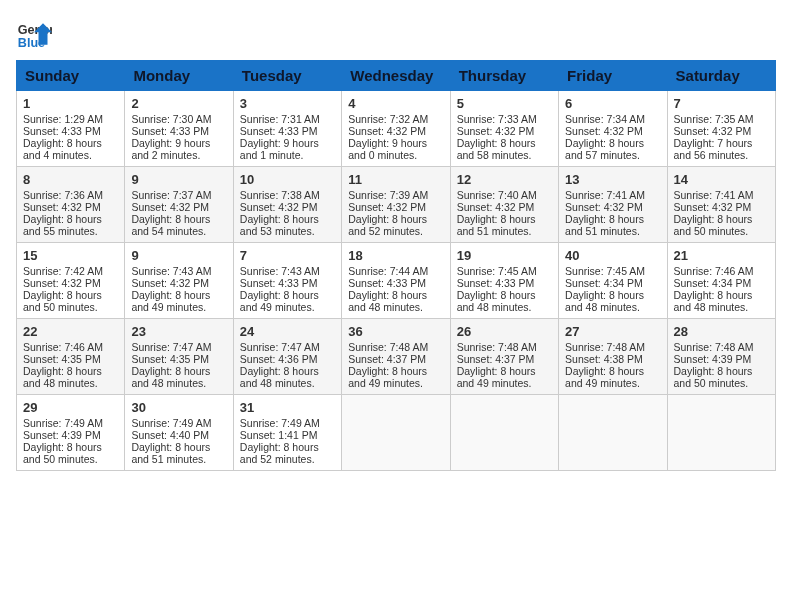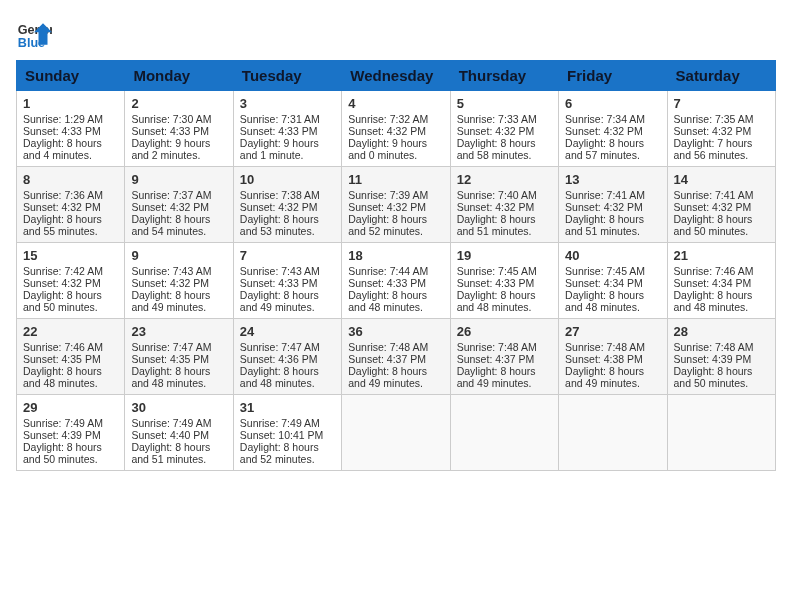--- a/index.html
+++ b/index.html
@@ -136,20 +136,20 @@
         <td><span class="day-num">23</span><span>Sunrise: 7:47 AM</span><br><span>Sunset: 4:35 PM</span><br><span>Daylight: 8 hours and 48 minutes.</span></td>
         <td><span class="day-num">24</span><span>Sunrise: 7:47 AM</span><br><span>Sunset: 4:36 PM</span><br><span>Daylight: 8 hours and 48 minutes.</span></td>
         <td><span class="day-num">36</span><span>Sunrise: 7:48 AM</span><br><span>Sunset: 4:37 PM</span><br><span>Daylight: 8 hours and 49 minutes.</span></td>
         <td><span class="day-num">26</span><span>Sunrise: 7:48 AM</span><br><span>Sunset: 4:37 PM</span><br><span>Daylight: 8 hours and 49 minutes.</span></td>
         <td><span class="day-num">27</span><span>Sunrise: 7:48 AM</span><br><span>Sunset: 4:38 PM</span><br><span>Daylight: 8 hours and 49 minutes.</span></td>
         <td><span class="day-num">28</span><span>Sunrise: 7:48 AM</span><br><span>Sunset: 4:39 PM</span><br><span>Daylight: 8 hours and 50 minutes.</span></td>
       </tr>
       <tr>
         <td><span class="day-num">29</span><span>Sunrise: 7:49 AM</span><br><span>Sunset: 4:39 PM</span><br><span>Daylight: 8 hours and 50 minutes.</span></td>
         <td><span class="day-num">30</span><span>Sunrise: 7:49 AM</span><br><span>Sunset: 4:40 PM</span><br><span>Daylight: 8 hours and 51 minutes.</span></td>
-        <td><span class="day-num">31</span><span>Sunrise: 7:49 AM</span><br><span>Sunset: 10:41 PM</span><br><span>Daylight: 8 hours and 52 minutes.</span></td>
+        <td><span class="day-num">31</span><span>Sunrise: 7:49 AM</span><br><span>Sunset: 1:41 PM</span><br><span>Daylight: 8 hours and 52 minutes.</span></td>
         <td class="empty-cell"></td>
         <td class="empty-cell"></td>
         <td class="empty-cell"></td>
         <td class="empty-cell"></td>
       </tr>
     </tbody>
 </table>
 
 </body></html>

